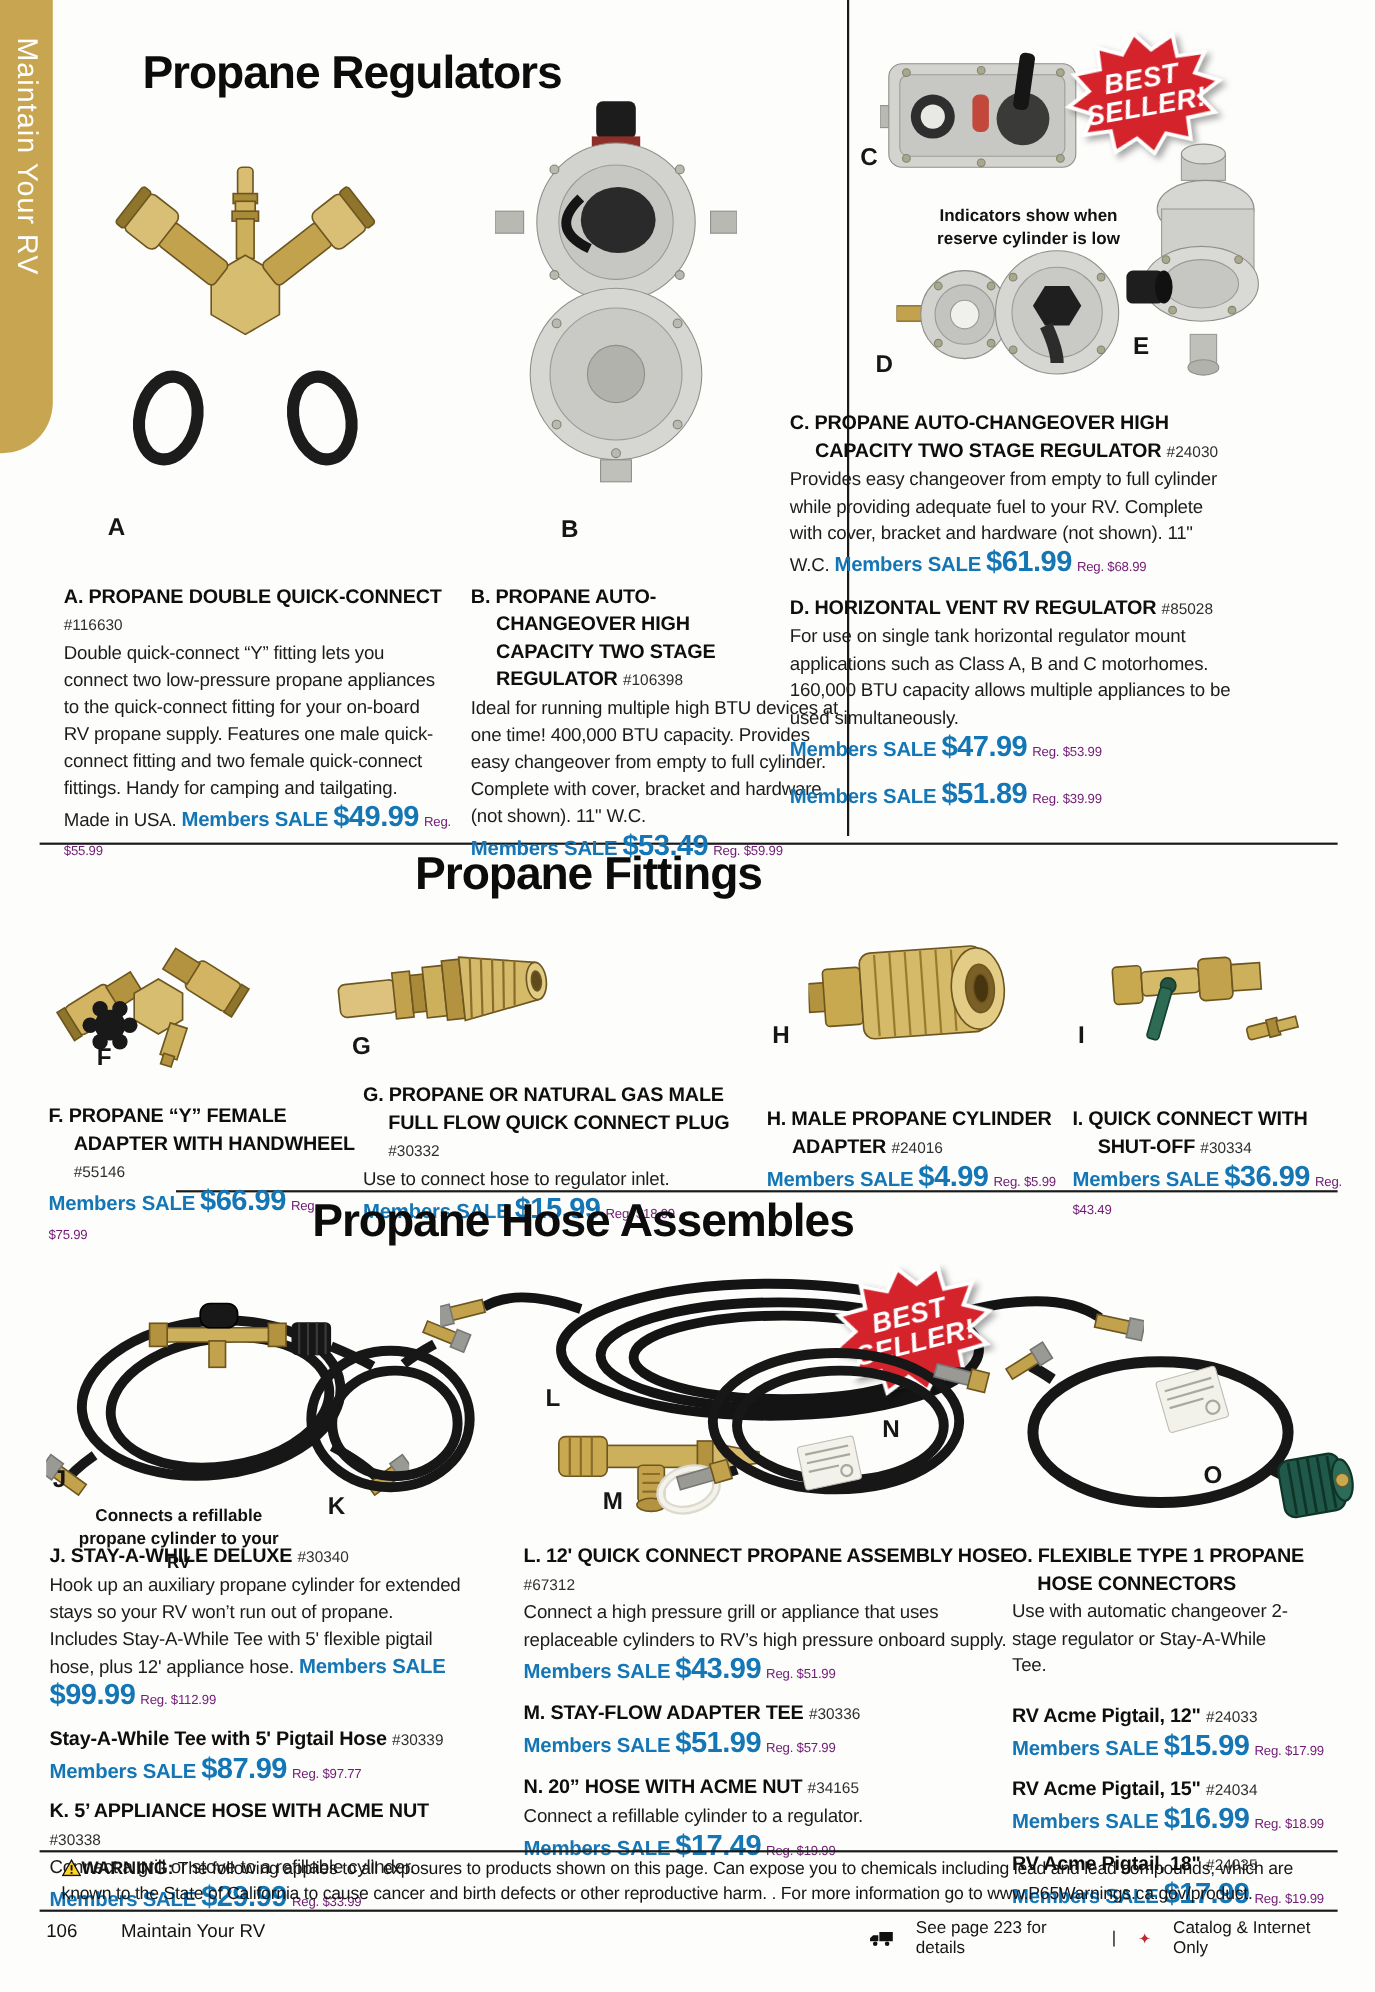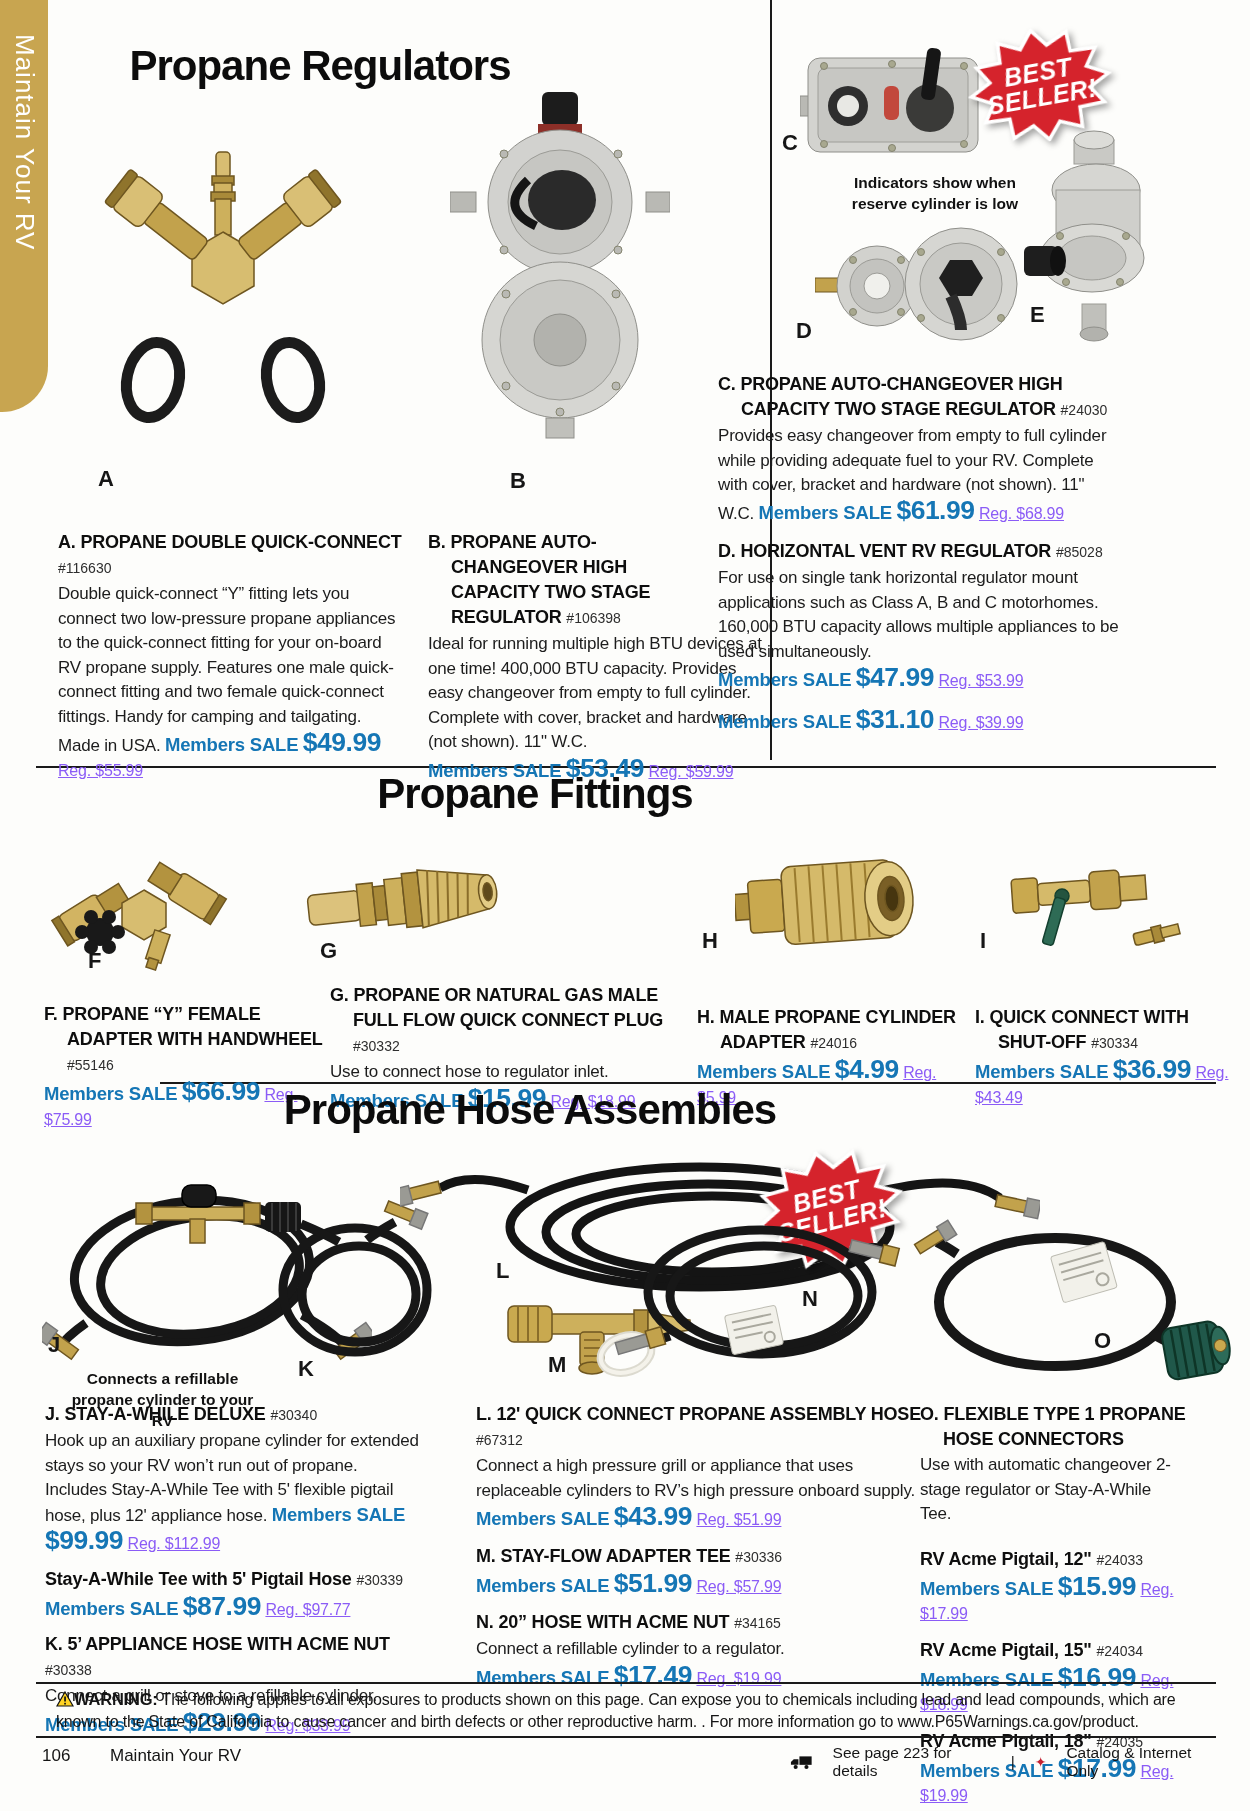--- a/index.html
+++ b/index.html
@@ -16,21 +16,21 @@
               color:#fff;font-size:26px;letter-spacing:1px;white-space:nowrap;}
   .pl{position:absolute;font-weight:700;font-size:22px;color:#161616;}
   .ptitle{margin:0 0 1px 0;font-weight:700;font-size:18px;line-height:25px;color:#0e0e0e;
           letter-spacing:-0.2px;}
   .hang{padding-left:23px;text-indent:-23px;}
   .sku{font-weight:400;font-size:14px;color:#2e2e2e;letter-spacing:0;}
   .body{margin:0;font-size:17px;line-height:24.5px;color:#1c1c1c;letter-spacing:-0.2px;}
   .priceline{margin:1px 0 0 0;}
   .msale{color:#1576b5;font-weight:700;font-size:18.5px;}
   .price{color:#1576b5;font-weight:700;font-size:26.5px;letter-spacing:-0.5px;}
-  .reg{color:#8b5cf6;font-size:16px;text-decoration:underline;}
+  .reg{color:#701a75;font-size:12px;}
   .block{margin-bottom:13px;}
   .smallnote{position:absolute;font-weight:700;font-size:15.5px;line-height:21px;
              text-align:center;color:#111;}
   .badge{position:absolute;filter:drop-shadow(3px 4px 3px rgba(0,0,0,0.35));}
   .badge-text{position:absolute;left:0;top:0;width:100%;height:100%;display:flex;
               flex-direction:column;align-items:center;justify-content:center;
               color:#fff;font-style:italic;font-weight:700;line-height:25px;
               font-size:25px;letter-spacing:0.5px;}
   .warn{position:absolute;font-size:16px;line-height:22px;color:#151515;letter-spacing:-0.2px;}
   .warn b{font-size:16.5px;}
@@ -128,21 +128,21 @@
   <div class="badge" style="left:966px;top:28px;width:148px;height:114px;transform:rotate(-10deg);">
     <svg width="148" height="114" viewBox="0 0 160 128">
       <polygon fill="#d5232c" stroke="#ffffff" stroke-width="4" points="158,64 135,76 148,95 120,96 119,118 95,108 80,126 65,108 41,118 40,96 13,95 25,76 2,64 25,52 13,33 40,32 41,10 65,21 80,2 95,21 119,10 120,32 148,33 135,52"></polygon>
     </svg>
     <div class="badge-text">
       <span>BEST</span>
       <span>SELLER!</span>
     </div>
   </div>
 
-  <div class="smallnote" style="left:850px;top:172px;width:170px;">Indicators show when reserve cylinder is low</div>
+  <div class="smallnote" style="left:850px;top:186px;width:170px;">Indicators show when reserve cylinder is low</div>
 
   <svg class="abs" style="left:815px;top:220px;" width="205" height="140" viewBox="0 0 205 140">
     <rect x="0" y="58" width="26" height="14" fill="#c2a24c" stroke="#6e5620"></rect>
     <circle cx="62" cy="66" r="40" fill="#d2d2ce" stroke="#8f8f8a"></circle>
     <circle cx="62" cy="66" r="27" fill="#c3c3bf" stroke="#9b9b96"></circle>
     <circle cx="62" cy="66" r="13" fill="#f0f0ec" stroke="#9b9b96"></circle>
     <circle cx="38" cy="40" r="3.5" fill="#a8a88f" stroke="#84846f"></circle>
     <circle cx="86" cy="40" r="3.5" fill="#a8a88f" stroke="#84846f"></circle>
     <circle cx="38" cy="92" r="3.5" fill="#a8a88f" stroke="#84846f"></circle>
     <circle cx="86" cy="92" r="3.5" fill="#a8a88f" stroke="#84846f"></circle>
@@ -191,21 +191,21 @@
     <div class="block">
       <p class="ptitle hang" style="width:390px;"><span>C. PROPANE AUTO-CHANGEOVER HIGH CAPACITY TWO STAGE REGULATOR</span> <span class="sku">#24030</span></p>
       <p class="body" style="width:402px;"><span>Provides easy changeover from empty to full cylinder while providing adequate fuel to your RV. Complete with cover, bracket and hardware (not shown). 11" W.C.</span> <span class="msale">Members SALE</span> <span class="price">$61.99</span> <span class="reg">Reg. $68.99</span></p>
     </div>
     <div class="block">
       <p class="ptitle"><span>D. HORIZONTAL VENT RV REGULATOR</span> <span class="sku">#85028</span></p>
       <p class="body" style="width:402px;">For use on single tank horizontal regulator mount applications such as Class A, B and C motorhomes. 160,000 BTU capacity allows multiple appliances to be used simultaneously.</p>
       <p class="body priceline"><span class="msale">Members SALE</span> <span class="price">$47.99</span> <span class="reg">Reg. $53.99</span></p>
     </div>
     <div class="block">
-      <p class="body priceline"><span class="msale">Members SALE</span> <span class="price">$31.10</span> <span class="reg">Reg. $39.99</span></p>
+      <p class="body priceline"><span class="msale">Members SALE</span> <span class="price">$51.89</span> <span class="reg">Reg. $39.99</span></p>
     </div>
   </div>
 
   <h1 class="h1" style="left:205px;top:770px;width:660px;">Propane Fittings</h1>
 
   <svg class="abs" style="left:48px;top:828px;" width="195" height="145" viewBox="0 0 195 145">
     <g stroke="#6e5620" stroke-width="1.5">
       <g transform="rotate(-32 70 70)">
         <rect x="8" y="54" width="46" height="30" rx="6" fill="#d2b462"></rect>
         <rect x="2" y="54" width="8" height="30" fill="#8f742c"></rect>

